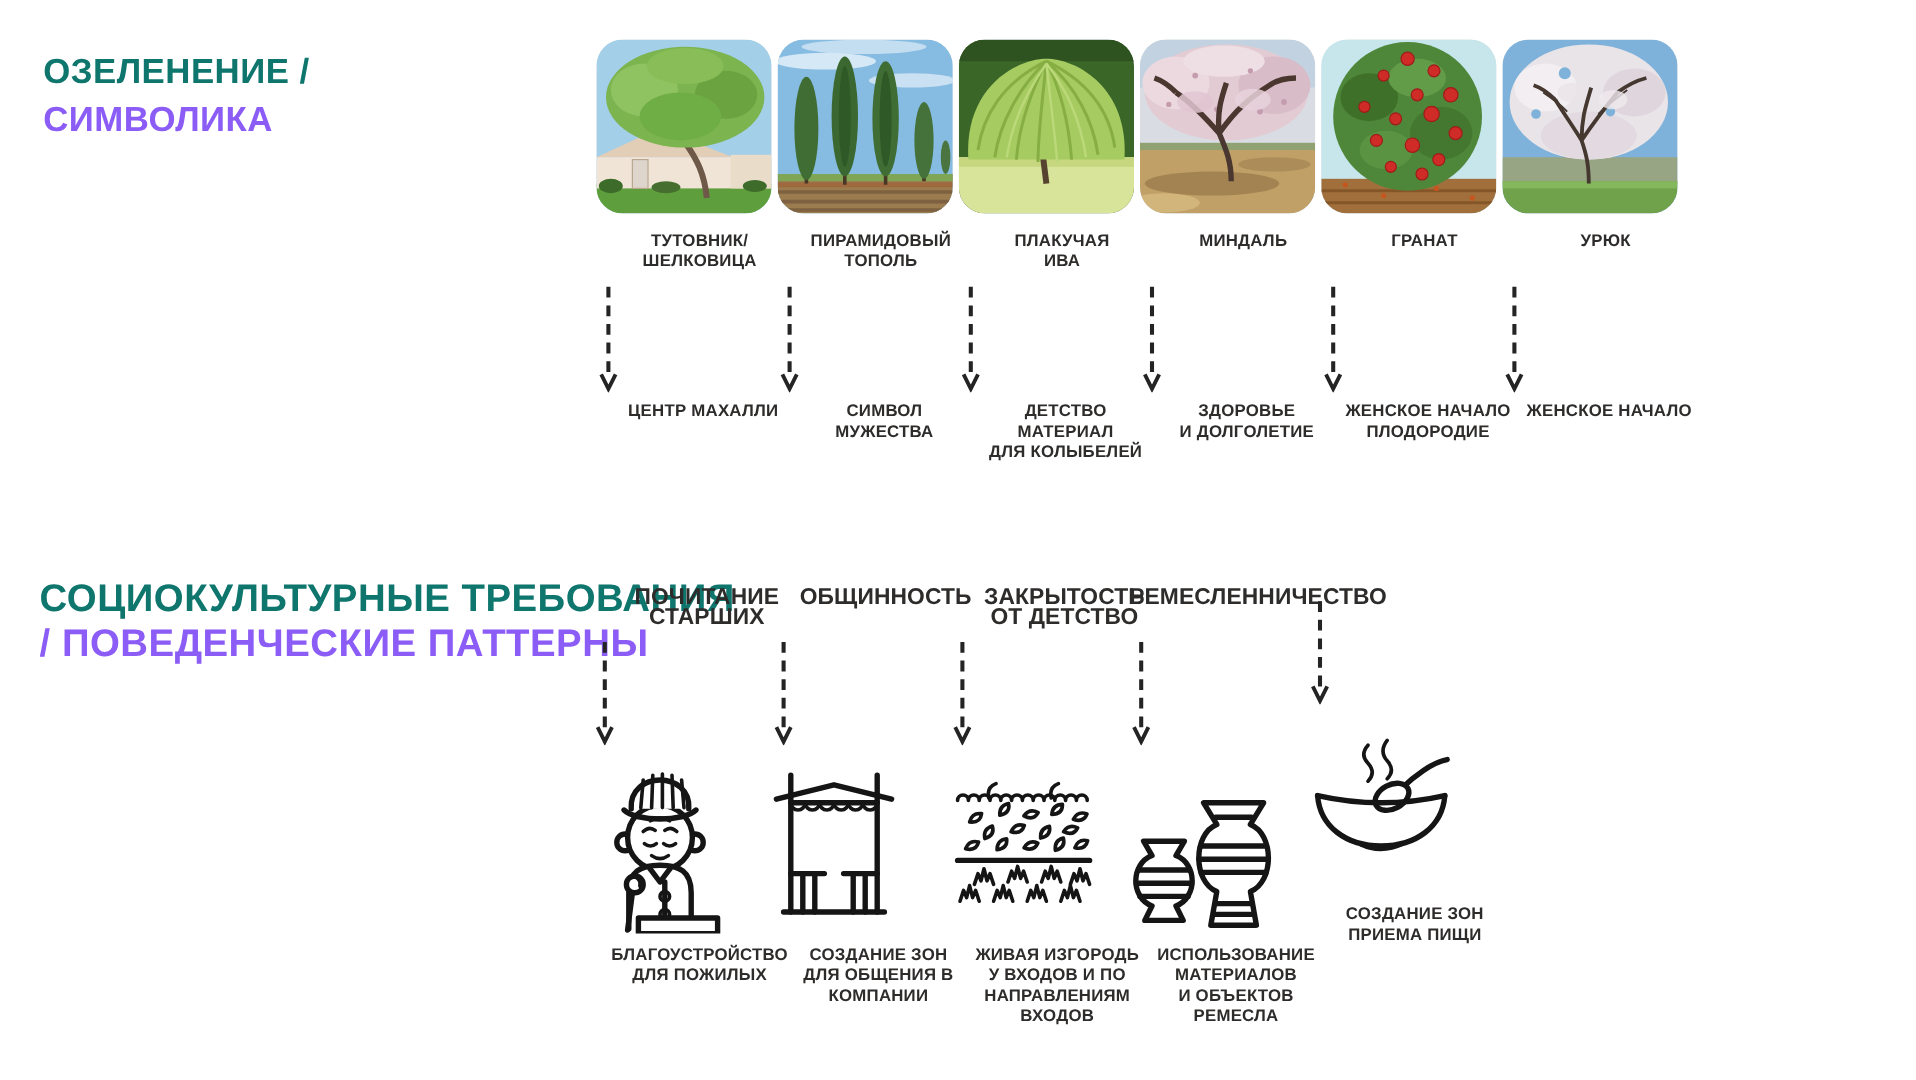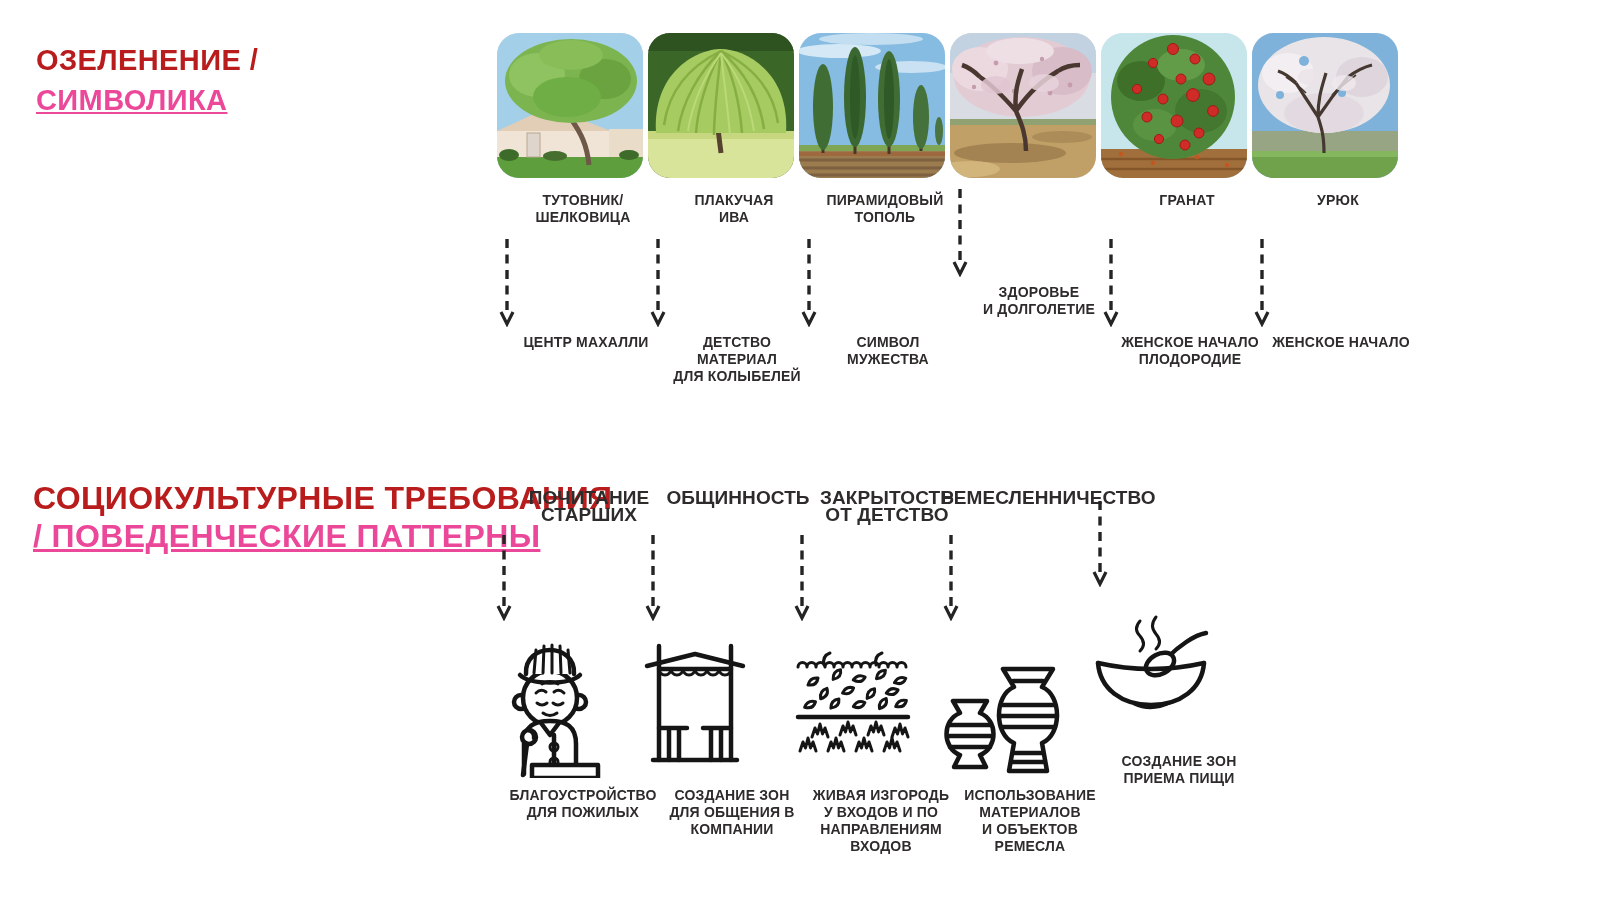--- a/index.html
+++ b/index.html
@@ -4,22 +4,22 @@
 <style>
   * { margin:0; padding:0; box-sizing:border-box; }
   html,body { background:#ffffff; }
   body {
     width:1597px; height:900px; position:relative; overflow:hidden;
     font-family:"Liberation Sans", sans-serif;
   }
   .title { position:absolute; font-weight:bold; letter-spacing:.4px; white-space:nowrap; }
   #sym-title  { left:36px; top:40px;  font-size:29px; line-height:40px; }
   #beh-title  { left:33px; top:479px; font-size:32px; line-height:38px; }
-  .t-dark { color:#b91c1c; }
-  .t-gray { color:#ec4899;text-decoration:underline; }
+  .t-dark { color:#0f766e; }
+  .t-gray { color:#8b5cf6; }
 
   .row { position:absolute; display:flex; }
   #sym-row { left:497px; top:33px;  gap:5px; }
   #beh-row { left:494px; top:490px; }
 
   .col { display:flex; flex-direction:column; align-items:flex-start; }
   .sym-col { width:146px; }
   .beh-col { width:149px; }
 
   .photo { width:146px; height:145px; border-radius:22px; overflow:hidden; background:#dfe6ea; }
@@ -72,20 +72,51 @@
         <ellipse cx="70" cy="64" rx="34" ry="20" fill="#6fae45"></ellipse>
       </svg>
     </div>
     <div class="txt tname">ТУТОВНИК/
 ШЕЛКОВИЦА</div>
     <svg class="arrow-v" width="20" height="90" viewBox="0 0 20 90">
         <line x1="10" y1="2" x2="10" y2="76"></line>
         <path d="M4 75 L10 87 L16 75"></path>
       </svg>
     <div class="txt tmean">ЦЕНТР МАХАЛЛИ</div>
+  </div>
+
+  <div class="col sym-col">
+    <div class="photo">
+      <svg viewBox="0 0 146 145">
+        <rect width="146" height="145" fill="#87bce2"></rect>
+        <ellipse cx="40" cy="18" rx="42" ry="7" fill="#ffffff" opacity=".65"></ellipse>
+        <ellipse cx="112" cy="34" rx="36" ry="6" fill="#ffffff" opacity=".55"></ellipse>
+        <ellipse cx="72" cy="6" rx="52" ry="6" fill="#ffffff" opacity=".5"></ellipse>
+        <rect y="112" width="146" height="33" fill="#9b7c4f"></rect>
+        <rect y="112" width="146" height="6" fill="#7ea654"></rect>
+        <rect y="119" width="146" height="4" fill="#a3552f" opacity=".5"></rect>
+        <path d="M0 127 H146 M0 135 H146 M0 142 H146" stroke="#7d6140" stroke-width="3"></path>
+        <path d="M24 110 V120 M56 110 V121 M90 110 V121 M122 110 V118" stroke="#4a3826" stroke-width="3"></path>
+        <ellipse cx="24" cy="74" rx="10" ry="43" fill="#3f6d34"></ellipse>
+        <ellipse cx="56" cy="64" rx="11" ry="50" fill="#3a6830"></ellipse>
+        <ellipse cx="90" cy="66" rx="11" ry="48" fill="#3f6d34"></ellipse>
+        <ellipse cx="122" cy="84" rx="8" ry="32" fill="#45713a"></ellipse>
+        <ellipse cx="140" cy="98" rx="4" ry="14" fill="#4a7440"></ellipse>
+        <ellipse cx="56" cy="64" rx="5" ry="42" fill="#2f5a27"></ellipse>
+        <ellipse cx="90" cy="66" rx="5" ry="40" fill="#2f5a27"></ellipse>
+      </svg>
+    </div>
+    <div class="txt tname">ПИРАМИДОВЫЙ
+ТОПОЛЬ</div>
+    <svg class="arrow-v" width="20" height="90" viewBox="0 0 20 90">
+        <line x1="10" y1="2" x2="10" y2="76"></line>
+        <path d="M4 75 L10 87 L16 75"></path>
+      </svg>
+    <div class="txt tmean">СИМВОЛ
+МУЖЕСТВА</div>
   </div>
 
   <div class="col sym-col">
     <div class="photo">
       <svg viewBox="0 0 146 145">
         <rect width="146" height="145" fill="#3a6628"></rect>
         <rect width="146" height="18" fill="#2e5220"></rect>
         <rect y="98" width="146" height="47" fill="#d9e49b"></rect>
         <rect y="98" width="146" height="8" fill="#c6d77f"></rect>
         <path d="M70 96 L73 120" stroke="#55432f" stroke-width="5" fill="none"></path>
@@ -108,51 +139,20 @@
     </div>
     <div class="txt tname">ПЛАКУЧАЯ
 ИВА</div>
     <svg class="arrow-v" width="20" height="90" viewBox="0 0 20 90">
         <line x1="10" y1="2" x2="10" y2="76"></line>
         <path d="M4 75 L10 87 L16 75"></path>
       </svg>
     <div class="txt tmean">ДЕТСТВО
 МАТЕРИАЛ
 ДЛЯ КОЛЫБЕЛЕЙ</div>
-  </div>
-
-  <div class="col sym-col">
-    <div class="photo">
-      <svg viewBox="0 0 146 145">
-        <rect width="146" height="145" fill="#87bce2"></rect>
-        <ellipse cx="40" cy="18" rx="42" ry="7" fill="#ffffff" opacity=".65"></ellipse>
-        <ellipse cx="112" cy="34" rx="36" ry="6" fill="#ffffff" opacity=".55"></ellipse>
-        <ellipse cx="72" cy="6" rx="52" ry="6" fill="#ffffff" opacity=".5"></ellipse>
-        <rect y="112" width="146" height="33" fill="#9b7c4f"></rect>
-        <rect y="112" width="146" height="6" fill="#7ea654"></rect>
-        <rect y="119" width="146" height="4" fill="#a3552f" opacity=".5"></rect>
-        <path d="M0 127 H146 M0 135 H146 M0 142 H146" stroke="#7d6140" stroke-width="3"></path>
-        <path d="M24 110 V120 M56 110 V121 M90 110 V121 M122 110 V118" stroke="#4a3826" stroke-width="3"></path>
-        <ellipse cx="24" cy="74" rx="10" ry="43" fill="#3f6d34"></ellipse>
-        <ellipse cx="56" cy="64" rx="11" ry="50" fill="#3a6830"></ellipse>
-        <ellipse cx="90" cy="66" rx="11" ry="48" fill="#3f6d34"></ellipse>
-        <ellipse cx="122" cy="84" rx="8" ry="32" fill="#45713a"></ellipse>
-        <ellipse cx="140" cy="98" rx="4" ry="14" fill="#4a7440"></ellipse>
-        <ellipse cx="56" cy="64" rx="5" ry="42" fill="#2f5a27"></ellipse>
-        <ellipse cx="90" cy="66" rx="5" ry="40" fill="#2f5a27"></ellipse>
-      </svg>
-    </div>
-    <div class="txt tname">ПИРАМИДОВЫЙ
-ТОПОЛЬ</div>
-    <svg class="arrow-v" width="20" height="90" viewBox="0 0 20 90">
-        <line x1="10" y1="2" x2="10" y2="76"></line>
-        <path d="M4 75 L10 87 L16 75"></path>
-      </svg>
-    <div class="txt tmean">СИМВОЛ
-МУЖЕСТВА</div>
   </div>
 
   <div class="col sym-col">
     <div class="photo">
       <svg viewBox="0 0 146 145">
         <rect width="146" height="145" fill="#d9dde3"></rect>
         <rect width="146" height="40" fill="#c3d2e0"></rect>
         <rect y="86" width="146" height="8" fill="#7d9355" opacity=".8"></rect>
         <rect y="92" width="146" height="53" fill="#c0a066"></rect>
         <ellipse cx="60" cy="120" rx="56" ry="10" fill="#8a6c42" opacity=".55"></ellipse>
@@ -168,20 +168,21 @@
             <circle cx="120" cy="52" r="2.4"></circle>
             <circle cx="24" cy="54" r="2.2"></circle>
             <circle cx="64" cy="58" r="2.2"></circle>
             <circle cx="100" cy="60" r="2.4"></circle>
           </g>
         <path d="M76 118 C76 102 72 92 66 78 M66 78 C52 62 42 52 30 44 M66 78 C80 58 92 48 108 38 M66 78 C64 60 68 48 72 36 M30 44 C24 38 18 34 12 32 M108 38 C114 34 122 32 130 32" stroke="#4a3830" stroke-width="4.5" fill="none"></path>
         <ellipse cx="46" cy="52" rx="15" ry="9" fill="#e0c6d0" opacity=".85"></ellipse>
         <ellipse cx="94" cy="50" rx="15" ry="9" fill="#e7d2da" opacity=".85"></ellipse>
       </svg>
     </div>
+    <div class="txt tname">МИНДАЛЬ</div>
     <svg class="arrow-v" width="20" height="90" viewBox="0 0 20 90">
         <line x1="10" y1="2" x2="10" y2="76"></line>
         <path d="M4 75 L10 87 L16 75"></path>
       </svg>
     <div class="txt tmean">ЗДОРОВЬЕ
 И ДОЛГОЛЕТИЕ</div>
   </div>
 
   <div class="col sym-col">
     <div class="photo">

